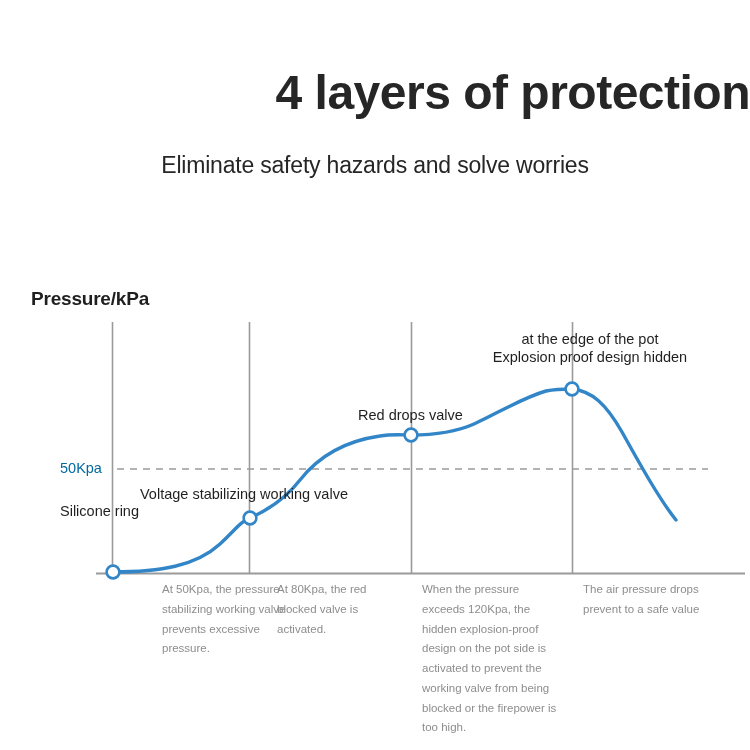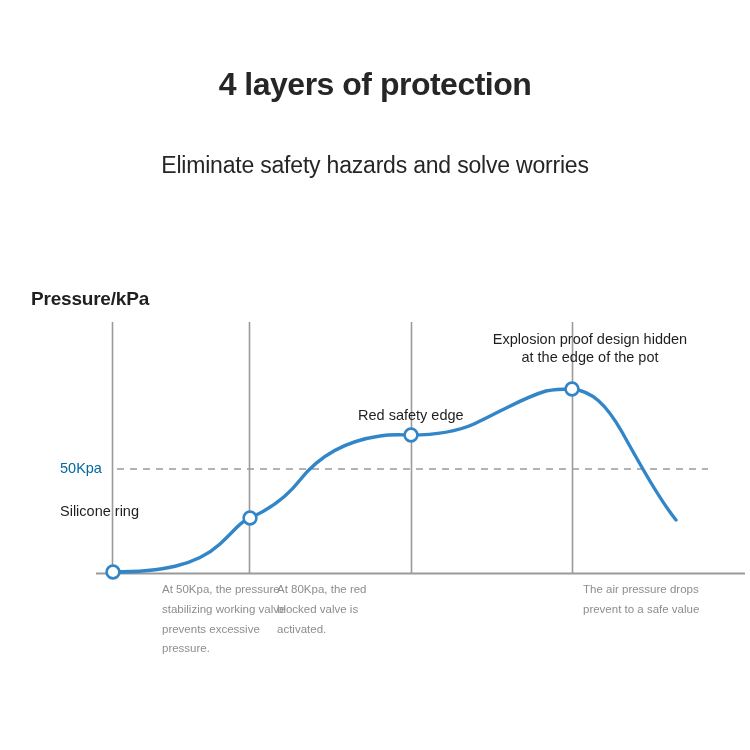--- a/index.html
+++ b/index.html
@@ -22,22 +22,22 @@
     position: absolute;
     left: 0;
     top: 0;
     width: 750px;
   }
   #page-title {
     position: absolute;
     left: 0;
     top: 68px;
     width: 750px;
-    text-align: center;
-    font-size: 32px;
+    text-align: right;
+    font-size: 48px;
     font-weight: 800;
     letter-spacing: -0.5px;
     color: #262626;
     line-height: 1.05;
   }
   #page-subtitle {
     position: absolute;
     left: 0;
     top: 152px;
     width: 750px;
@@ -147,25 +147,27 @@
       <circle cx="572" cy="389" r="6.4" fill="#ffffff" stroke="#3286c8" stroke-width="2.6"></circle>
     </g>
   </svg>
 
   <div id="y-axis-title" class="axis-title">Pressure/kPa</div>
 
   <div id="threshold-50kpa-label" class="threshold-label">50Kpa</div>
 
   <div id="label-silicone-ring" class="point-label">Silicone ring</div>
 
+  <div id="label-voltage-valve" class="point-label">Voltage stabilizing working valve</div>
 
-  <div id="label-red-valve" class="point-label">Red safety edge</div>
+  <div id="label-red-valve" class="point-label">Red drops valve</div>
 
   <div id="label-explosion-proof" class="point-label">
+    <div>at the edge of the pot</div>
     <div>Explosion proof design hidden</div>
-    <div>at the edge of the pot</div>
   </div>
 
   <div id="caption-0" class="caption">At 50Kpa, the pressure-stabilizing working valve prevents excessive pressure.</div>
   <div id="caption-1" class="caption">At 80Kpa, the red blocked valve is activated.</div>
+  <div id="caption-2" class="caption">When the pressure exceeds 120Kpa, the hidden explosion-proof design on the pot side is activated to prevent the working valve from being blocked or the firepower is too high.</div>
   <div id="caption-3" class="caption">The air pressure drops prevent to a safe value</div>
 
 </div>
 
 </body></html>

